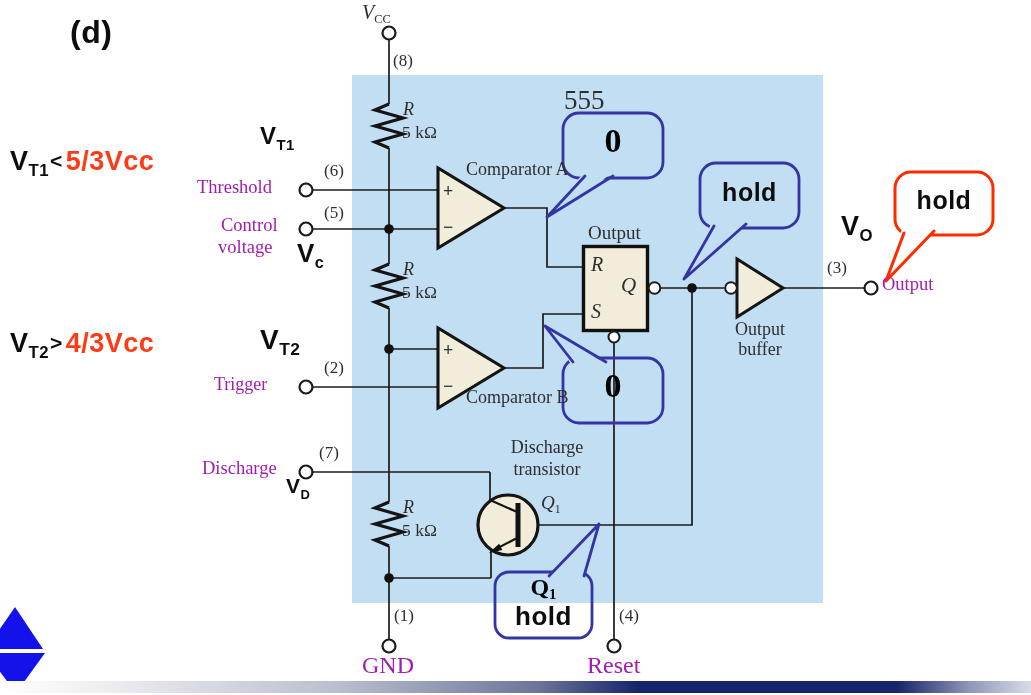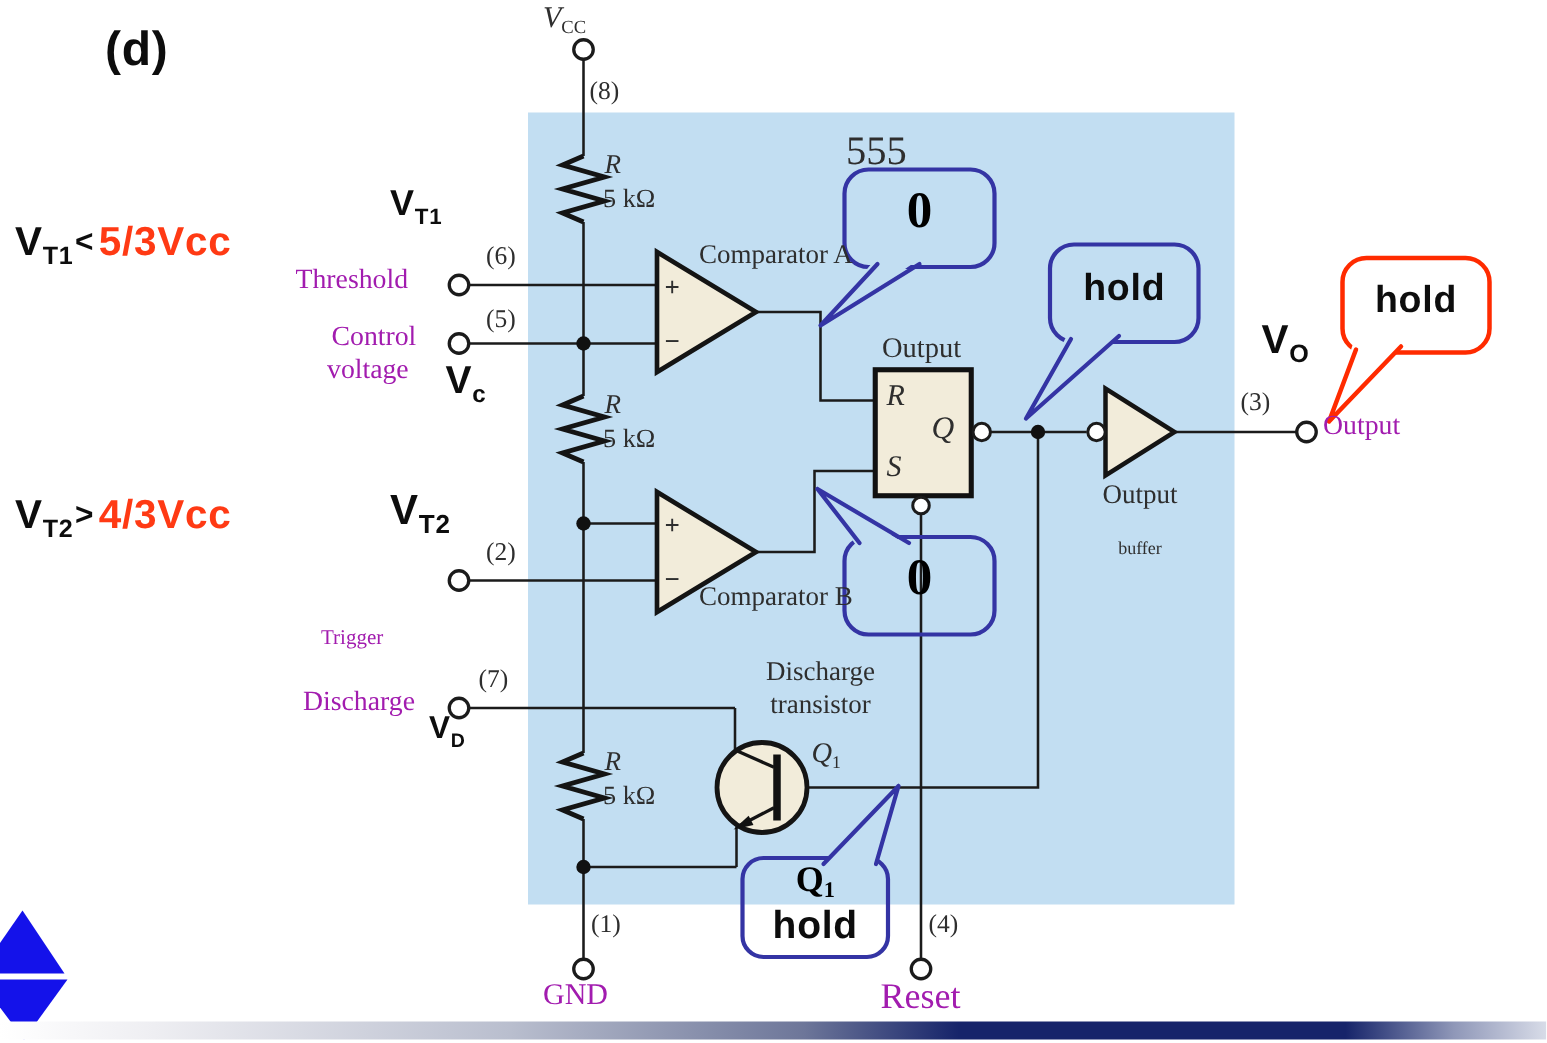--- a/index.html
+++ b/index.html
@@ -166,31 +166,31 @@
   <div class="txt sf" style="left:324px;top:203px;font-size:17px;"><span>(5)</span></div>
   <div class="txt sf" style="left:324px;top:358px;font-size:17px;"><span>(2)</span></div>
   <div class="txt sf" style="left:319px;top:443px;font-size:17px;"><span>(7)</span></div>
   <div class="txt sf" style="left:394px;top:606px;font-size:17px;"><span>(1)</span></div>
   <div class="txt sf" style="left:619px;top:606px;font-size:17px;"><span>(4)</span></div>
   <div class="txt sf" style="left:827px;top:258px;font-size:17px;"><span>(3)</span></div>
 
   <div class="txt mg" style="left:197px;top:177px;font-size:18.5px;"><span>Threshold</span></div>
   <div class="txt mg" style="left:221px;top:215px;font-size:18.5px;"><span>Control</span></div>
   <div class="txt mg" style="left:218px;top:237px;font-size:18.5px;"><span>voltage</span></div>
-  <div class="txt mg" style="left:214px;top:374px;font-size:14px;margin-top:44px;"><span>Trigger</span></div>
+  <div class="txt mg" style="left:214px;top:374px;font-size:18px;"><span>Trigger</span></div>
   <div class="txt mg" style="left:202px;top:458px;font-size:18.5px;"><span>Discharge</span></div>
-  <div class="txt mg" style="left:362px;top:652px;font-size:20px;"><span>GND</span></div>
+  <div class="txt mg" style="left:362px;top:652px;font-size:24px;"><span>GND</span></div>
   <div class="txt mg" style="left:587px;top:652px;font-size:24px;"><span>Reset</span></div>
   <div class="txt mg" style="left:882px;top:274px;font-size:18.5px;"><span>Output</span></div>
 
   <div class="txt sf" style="left:466px;top:159px;font-size:18px;"><span>Comparator A</span></div>
   <div class="txt sf" style="left:466px;top:387px;font-size:18px;"><span>Comparator B</span></div>
   <div class="txt sf" style="left:588px;top:222px;font-size:19px;"><span>Output</span></div>
   <div class="txt sf ctr" style="left:710px;top:319px;width:100px;font-size:18px;"><span>Output</span></div>
-  <div class="txt sf ctr" style="left:710px;top:358px;width:100px;font-size:12px;"><span>buffer</span></div>
+  <div class="txt sf ctr" style="left:710px;top:339px;width:100px;font-size:18px;"><span>buffer</span></div>
   <div class="txt sf ctr" style="left:492px;top:437px;width:110px;font-size:18px;"><span>Discharge</span></div>
   <div class="txt sf ctr" style="left:492px;top:459px;width:110px;font-size:18px;"><span>transistor</span></div>
   <div class="txt sf it" style="left:541px;top:492px;font-size:19px;">
     <span>Q</span><span class="sersub" style="font-style:normal;">1</span>
   </div>
 
   <div class="txt sf it" style="left:403px;top:99px;font-size:18px;"><span>R</span></div>
   <div class="txt sf" style="left:402px;top:122px;font-size:17.5px;"><span>5 kΩ</span></div>
   <div class="txt sf it" style="left:403px;top:259px;font-size:18px;"><span>R</span></div>
   <div class="txt sf" style="left:402px;top:282px;font-size:17.5px;"><span>5 kΩ</span></div>

